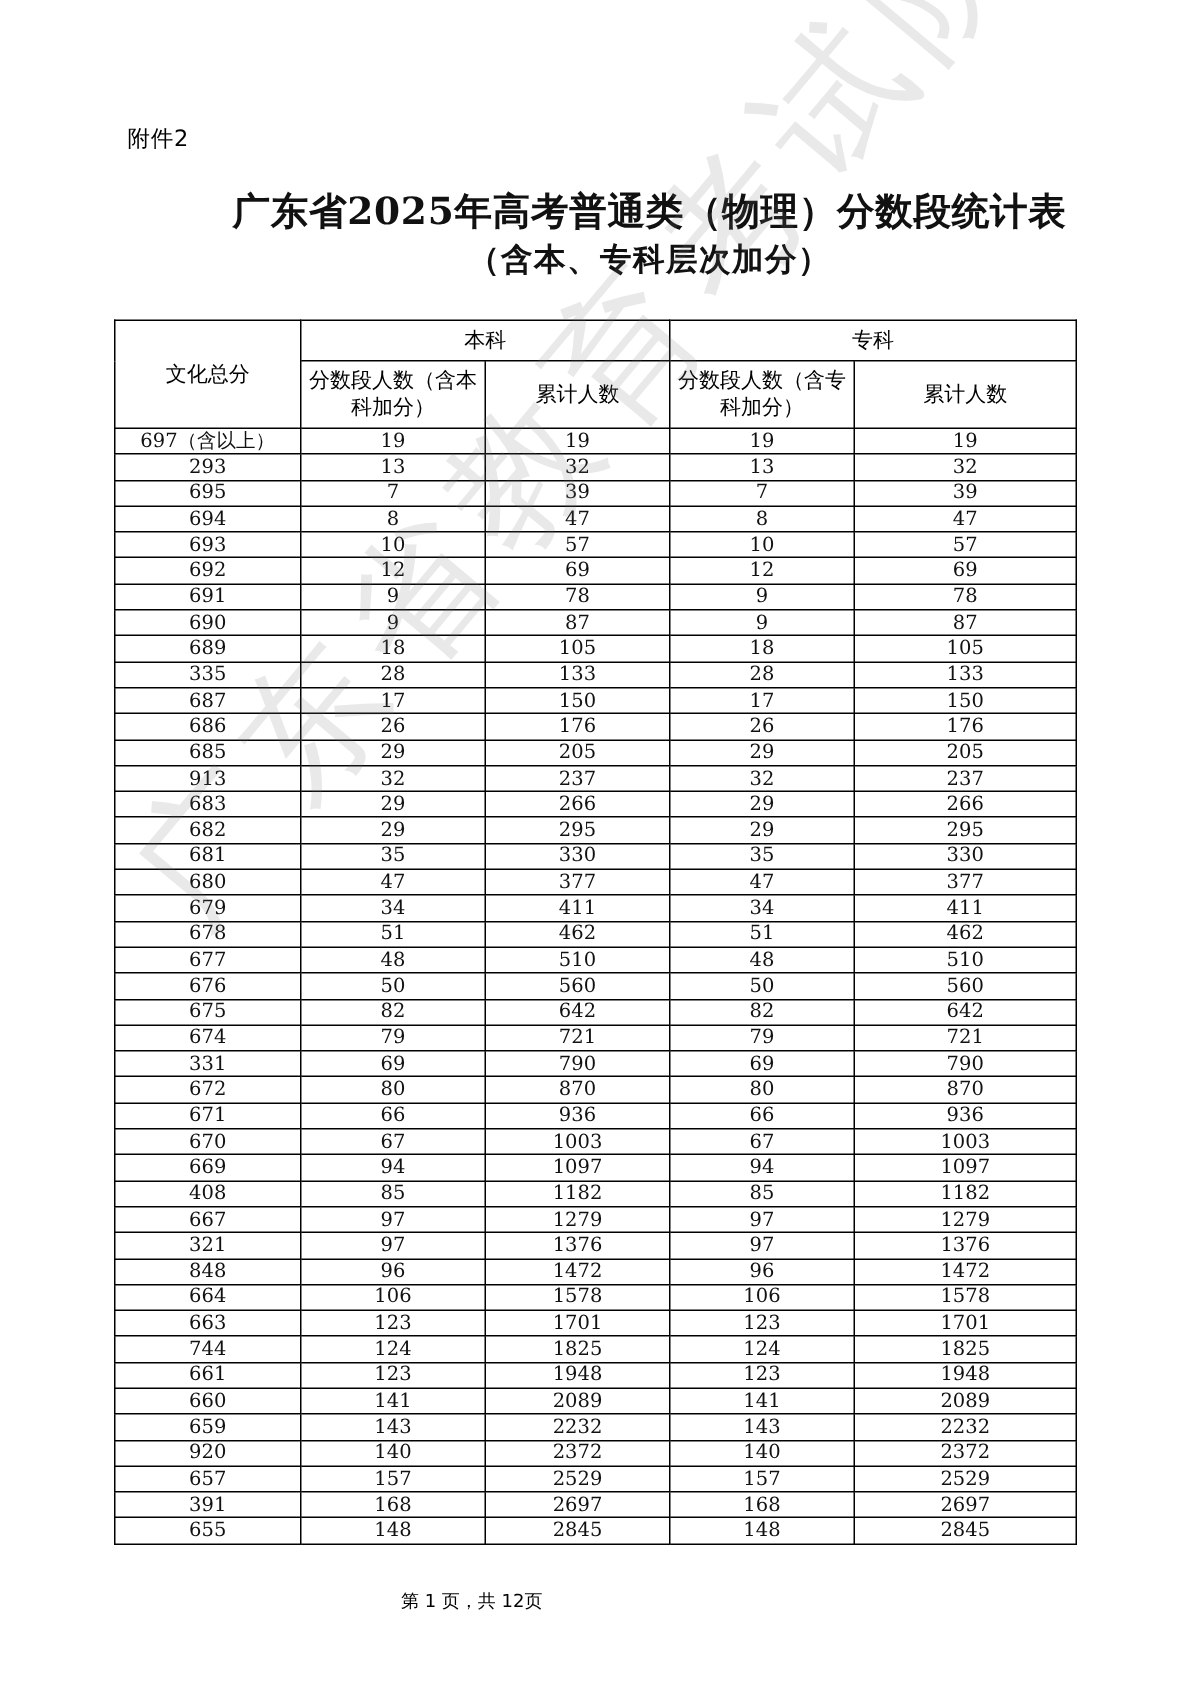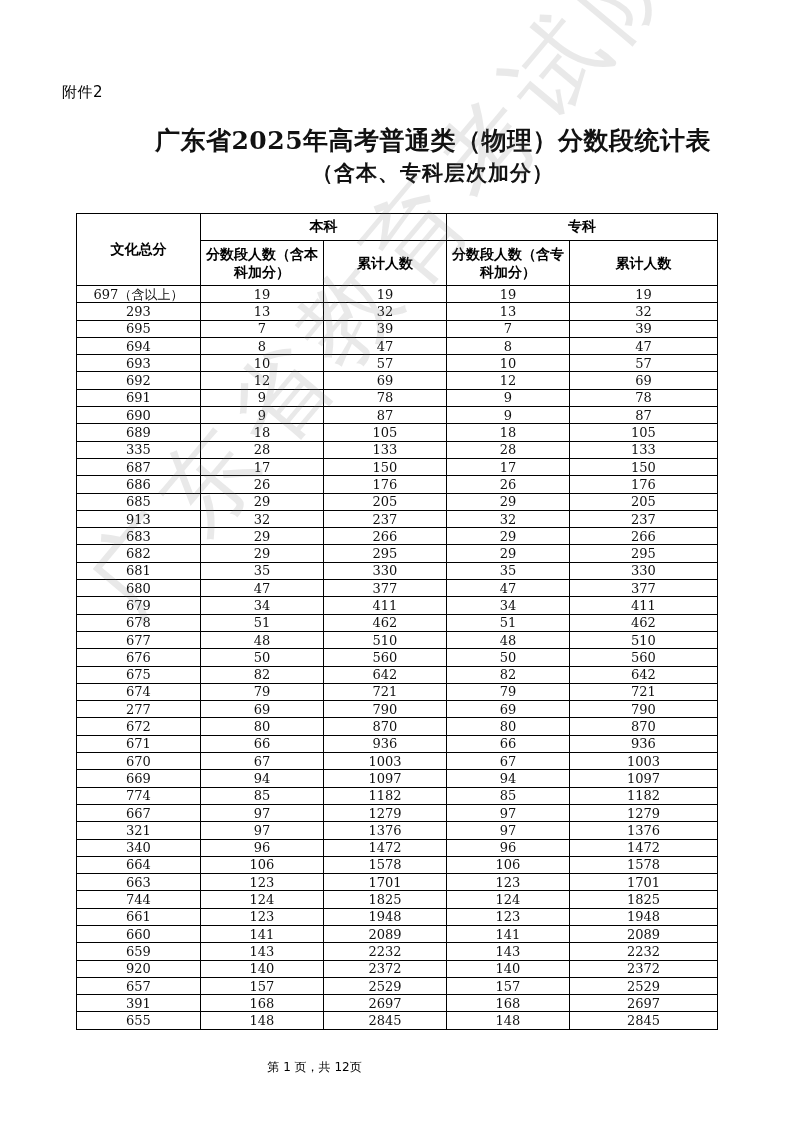--- a/index.html
+++ b/index.html
@@ -1,23 +1,23 @@
 <!DOCTYPE html>
 <html><head>
 <meta charset="utf-8">
 <style>
   html, body { margin: 0; padding: 0; background: #ffffff; }
   body { width: 794px; height: 1122px; position: relative; overflow: hidden; font-family: "DejaVu Sans", sans-serif; color: #000; }
-  .attach { position: absolute; left: 62px; top: 83px; font-size: 15px; letter-spacing: 0.5px; font-family: "DejaVu Sans", sans-serif; }
+  .attach { position: absolute; left: 85px; top: 83px; font-size: 15px; letter-spacing: 0.5px; font-family: "DejaVu Sans", sans-serif; }
   .title { position: absolute; left: 0; width: 794px; text-align: center; font-family: "DejaVu Serif", serif; font-weight: bold; color: #111; padding-left: 36px; }
   .title.l1 { top: 124px; font-size: 25px; letter-spacing: 0.5px; }
   .title.l2 { top: 159px; font-size: 21px; letter-spacing: 1px; }
   table.score { position: absolute; left: 76px; top: 213px; width: 641px; border-collapse: collapse; table-layout: fixed; }
   table.score td, table.score th { border: 1.3px solid #000; padding: 0; text-align: center; vertical-align: middle; }
-  table.score th { font-weight: bold; font-family: "DejaVu Sans", sans-serif; font-size: 14px; }
+  table.score th { font-weight: normal; font-family: "DejaVu Sans", sans-serif; font-size: 14px; }
   th.group { height: 26px; }
   th.sub { height: 44px; line-height: 18px; font-size: 14px; }
   th.rowhead { font-size: 15px; }
   table.score td { height: 16.3px; font-family: "DejaVu Serif", serif; font-size: 13px; line-height: 15px; color: #111; }
   td.first { font-size: 12.5px; }
   .watermark { position: absolute; left: 60px; top: 560px; transform: rotate(-50deg); transform-origin: left top; font-family: "DejaVu Serif", serif; font-size: 96px; color: rgba(120,120,120,0.16); letter-spacing: 12px; white-space: nowrap; pointer-events: none; z-index: 2; }
   .footer { position: absolute; top: 1059px; left: 0; width: 629px; text-align: center; font-size: 12px; font-family: "DejaVu Sans", sans-serif; }
 </style>
 </head>
 <body>
@@ -210,21 +210,21 @@
         <td>642</td>
       </tr>
       <tr>
         <td class="first">674</td>
         <td>79</td>
         <td>721</td>
         <td>79</td>
         <td>721</td>
       </tr>
       <tr>
-        <td class="first">277</td>
+        <td class="first">331</td>
         <td>69</td>
         <td>790</td>
         <td>69</td>
         <td>790</td>
       </tr>
       <tr>
         <td class="first">672</td>
         <td>80</td>
         <td>870</td>
         <td>80</td>
@@ -245,42 +245,42 @@
         <td>1003</td>
       </tr>
       <tr>
         <td class="first">669</td>
         <td>94</td>
         <td>1097</td>
         <td>94</td>
         <td>1097</td>
       </tr>
       <tr>
-        <td class="first">774</td>
+        <td class="first">408</td>
         <td>85</td>
         <td>1182</td>
         <td>85</td>
         <td>1182</td>
       </tr>
       <tr>
         <td class="first">667</td>
         <td>97</td>
         <td>1279</td>
         <td>97</td>
         <td>1279</td>
       </tr>
       <tr>
         <td class="first">321</td>
         <td>97</td>
         <td>1376</td>
         <td>97</td>
         <td>1376</td>
       </tr>
       <tr>
-        <td class="first">340</td>
+        <td class="first">848</td>
         <td>96</td>
         <td>1472</td>
         <td>96</td>
         <td>1472</td>
       </tr>
       <tr>
         <td class="first">664</td>
         <td>106</td>
         <td>1578</td>
         <td>106</td>

